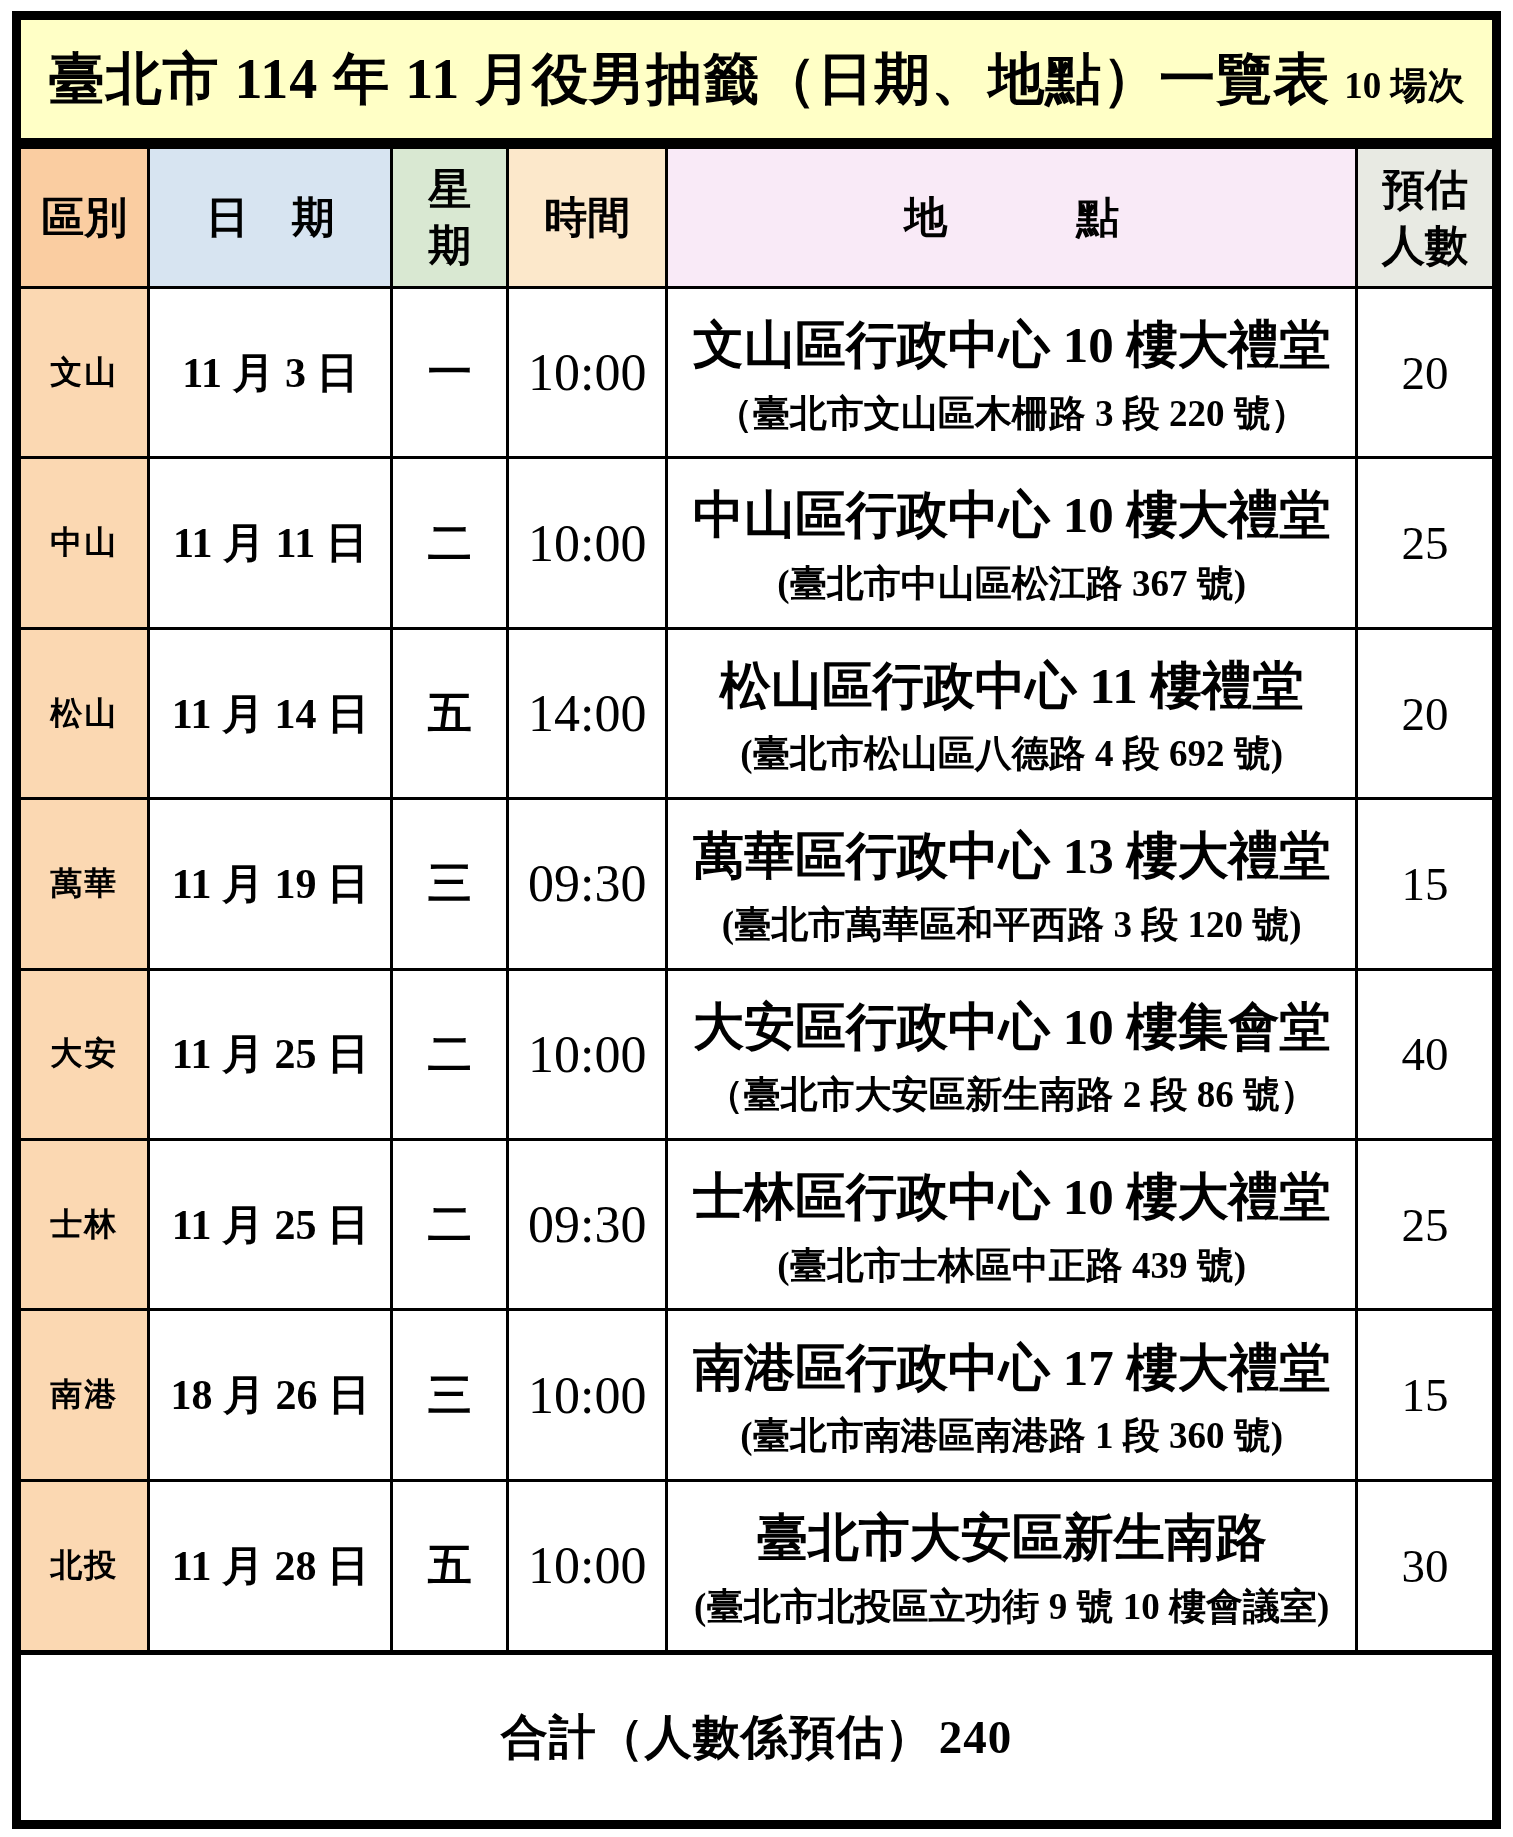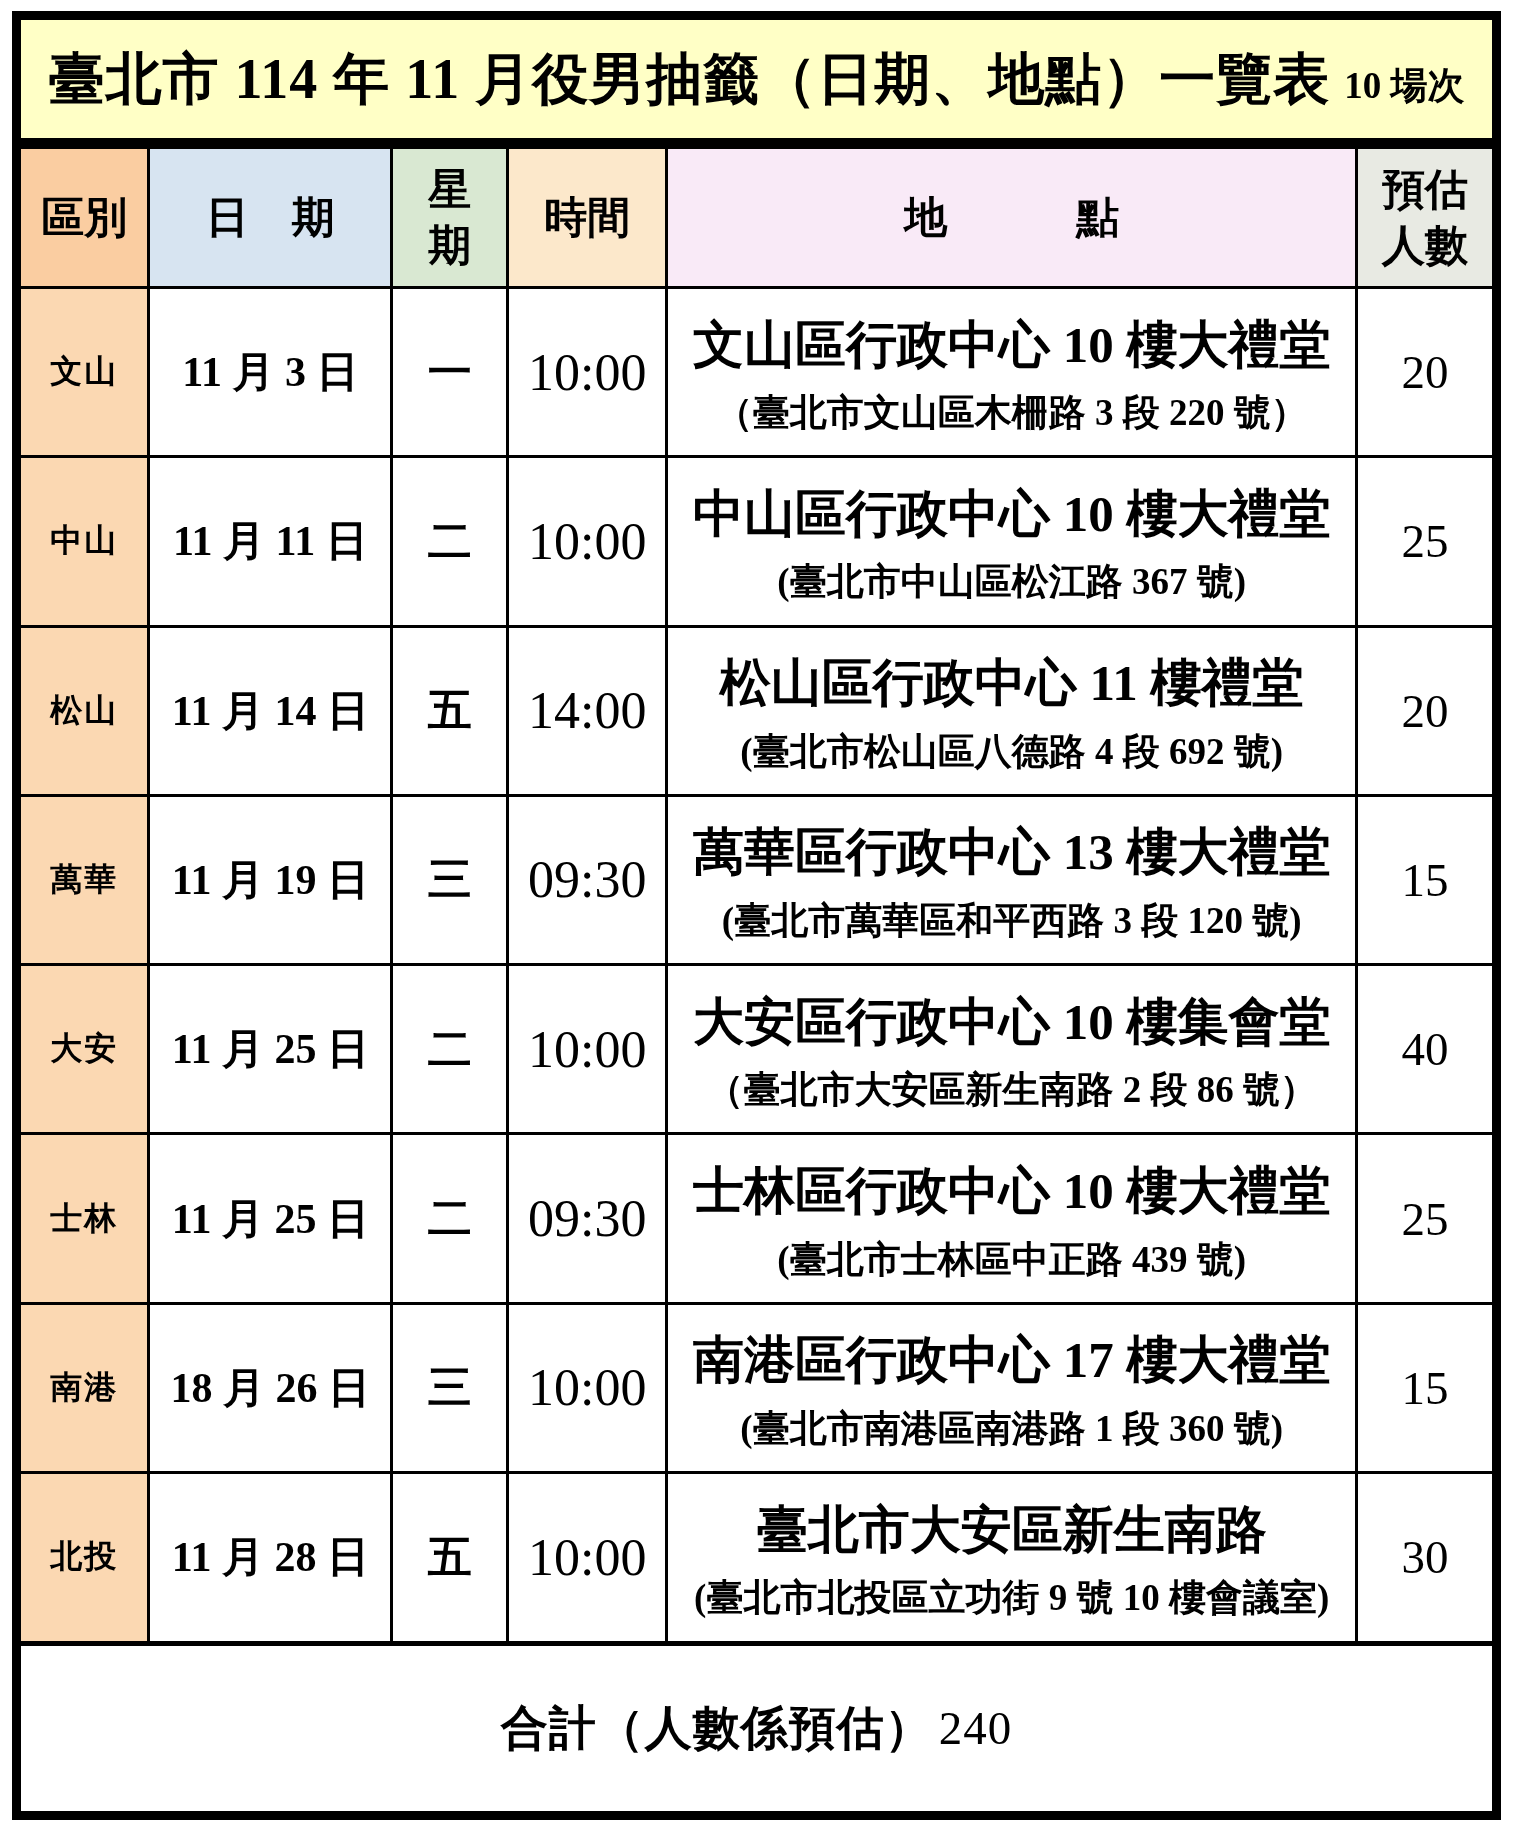--- a/index.html
+++ b/index.html
@@ -5,21 +5,21 @@
   html,body{margin:0;padding:0;background:#ffffff;}
   body{
     width:1513px;height:1837px;
     font-family:"Liberation Serif","DejaVu Serif",serif;
     color:#000;
     -webkit-font-smoothing:antialiased;
   }
   .sheet{
     box-sizing:border-box;
     width:1513px;height:1837px;
-    padding:11px 12px 17px 12px;
+    padding:11px 12px 8px 12px;
     background:#fff;
   }
   .frame{
     box-sizing:border-box;
     height:100%;
     border:9px solid #000;
     display:flex;
     flex-direction:column;
     background:#fff;
   }
@@ -86,21 +86,21 @@
   td.loc .addr{font-size:37px;font-weight:bold;line-height:1.45;}
   td.est{font-size:47px;}
   tfoot td.total{
     border-bottom:0;
     border-top-width:5px;
     font-size:47px;
     font-weight:bold;
     background:#fff;
     letter-spacing:1px;
   }
-  tfoot td.total .num{font-weight:normal;margin-left:6px;margin-top:45px;}
+  tfoot td.total .num{font-weight:bold;margin-left:6px;margin-top:45px;}
 </style>
 </head>
 <body>
 
 <div class="sheet">
   <div class="frame">
 
     <div class="title-bar">
       <span class="title-main">臺北市 114 年 11 月役男抽籤（日期、地點）一覽表</span><span class="title-suffix">10 場次</span>
     </div>

